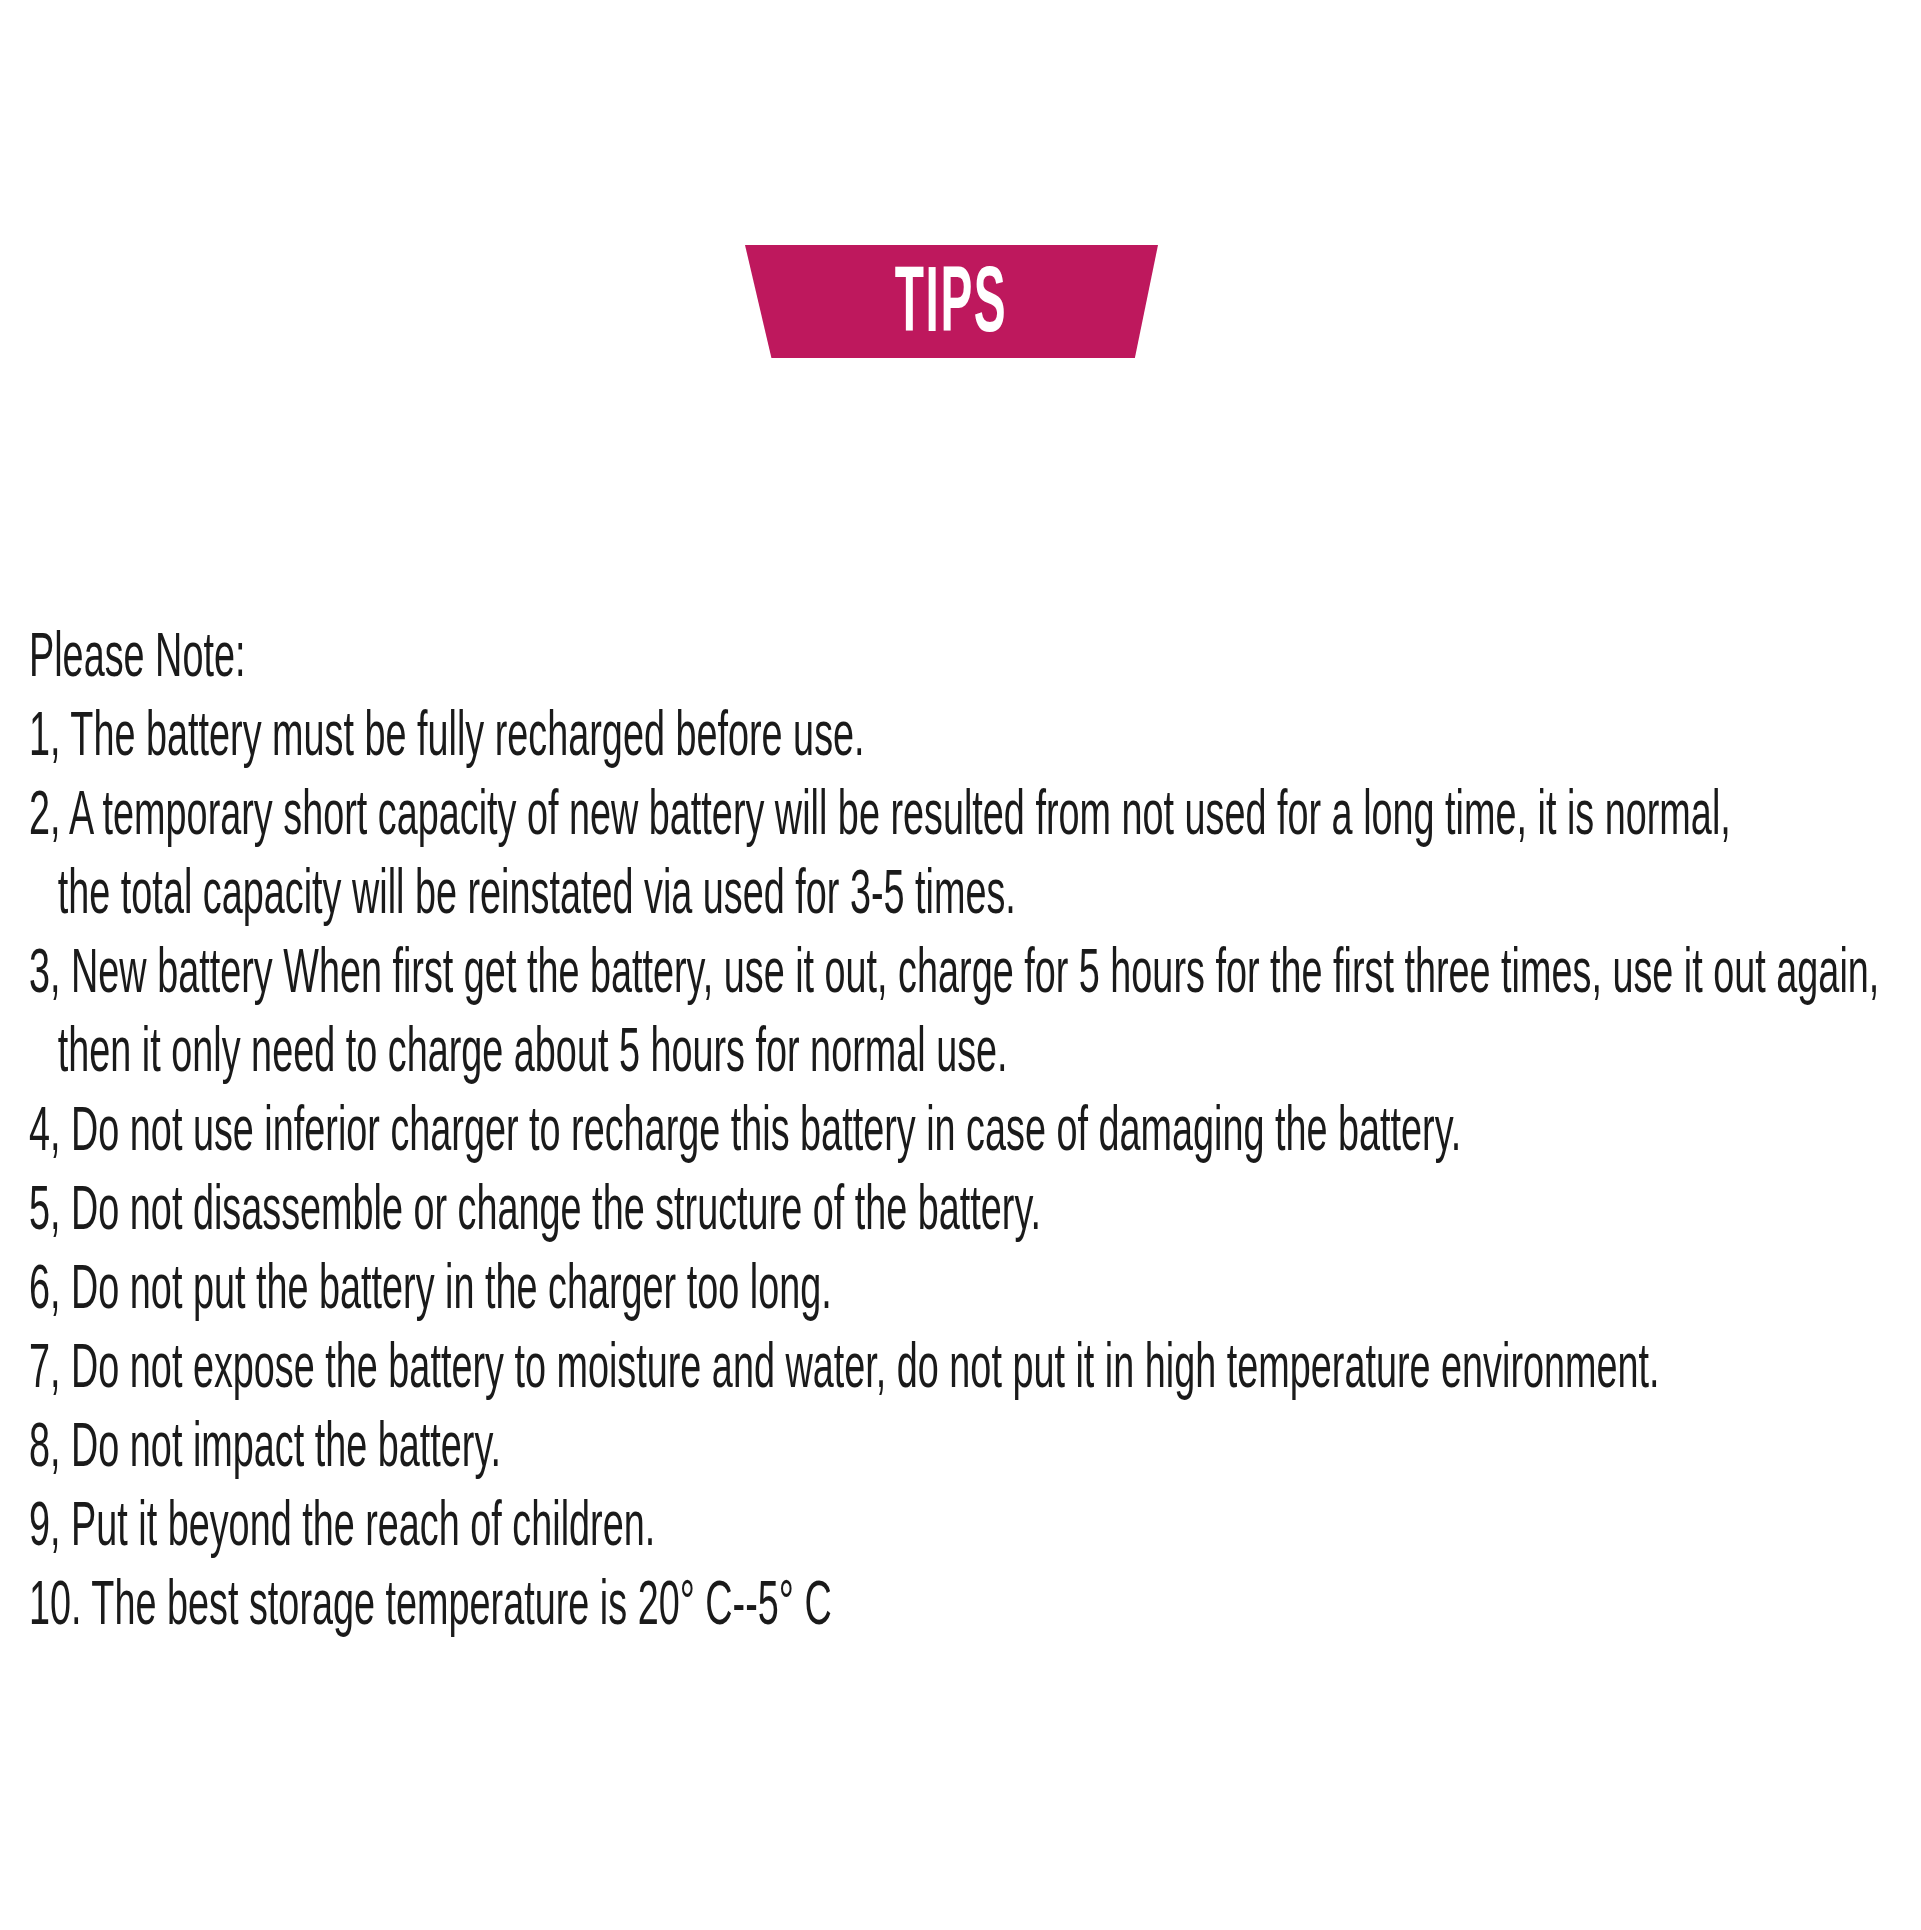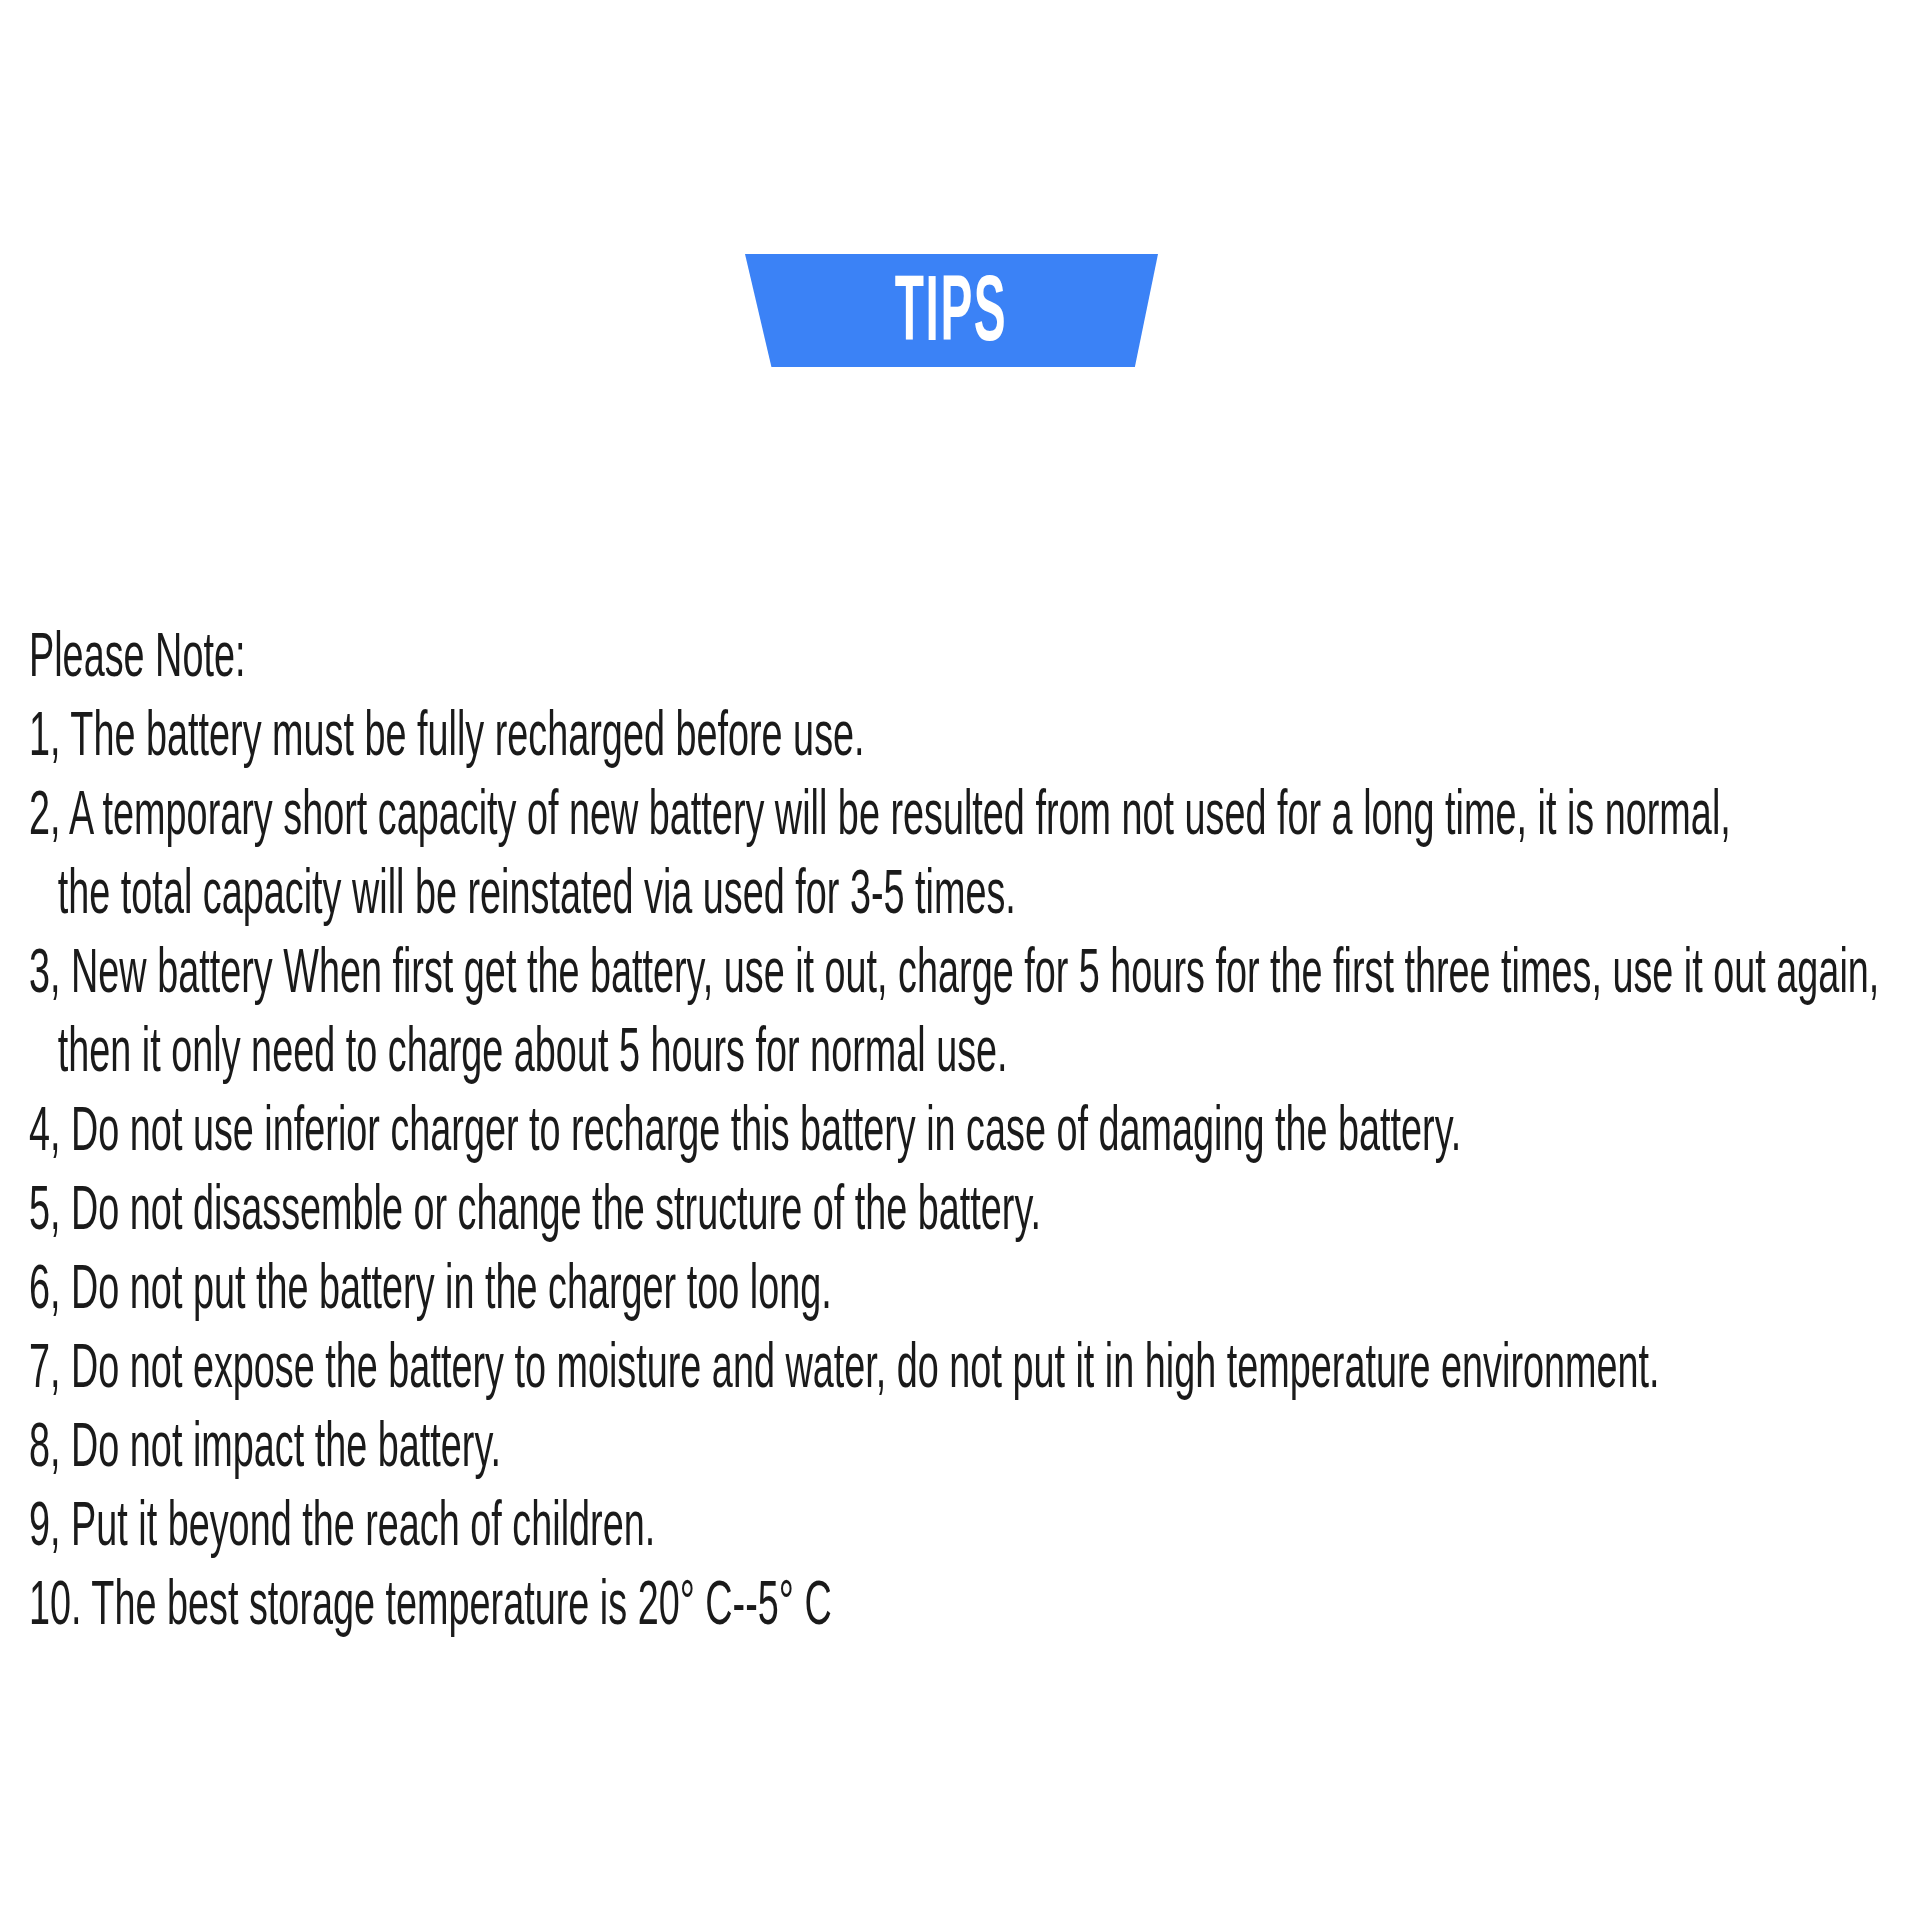--- a/index.html
+++ b/index.html
@@ -16,24 +16,24 @@
   }
   .page {
     position: absolute;
     inset: 0;
     background: #ffffff;
   }
   
   .banner {
     position: absolute;
     left: 745px;
-    top: 254px;
+    top: 245px;
     width: 413px;
     height: 113px;
-    background: #3b82f6;
+    background: #be185d;
     clip-path: polygon(0 0, 100% 0, 94.4% 100%, 6.4% 100%);
     display: flex;
     align-items: center;
     justify-content: center;
   }
   .banner-label {
     color: #ffffff;
     font-size: 92px;
     font-weight: 700;
     line-height: 1;

